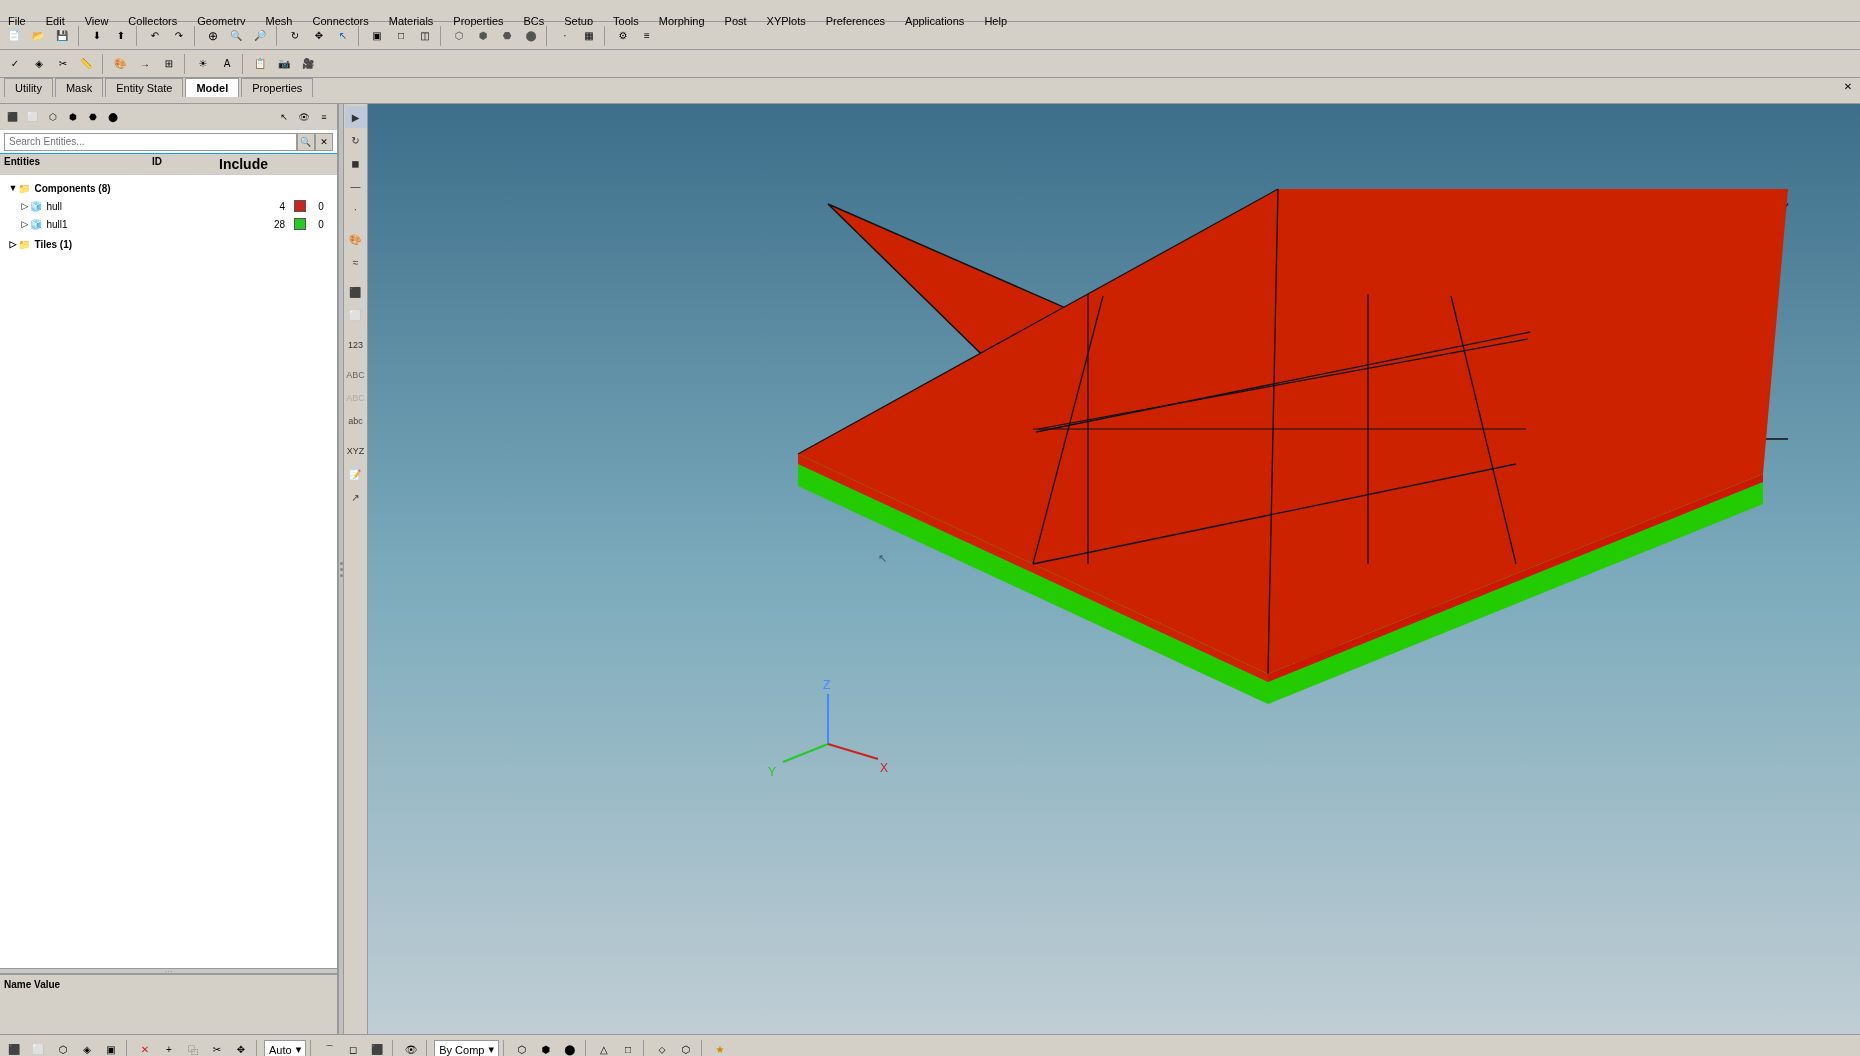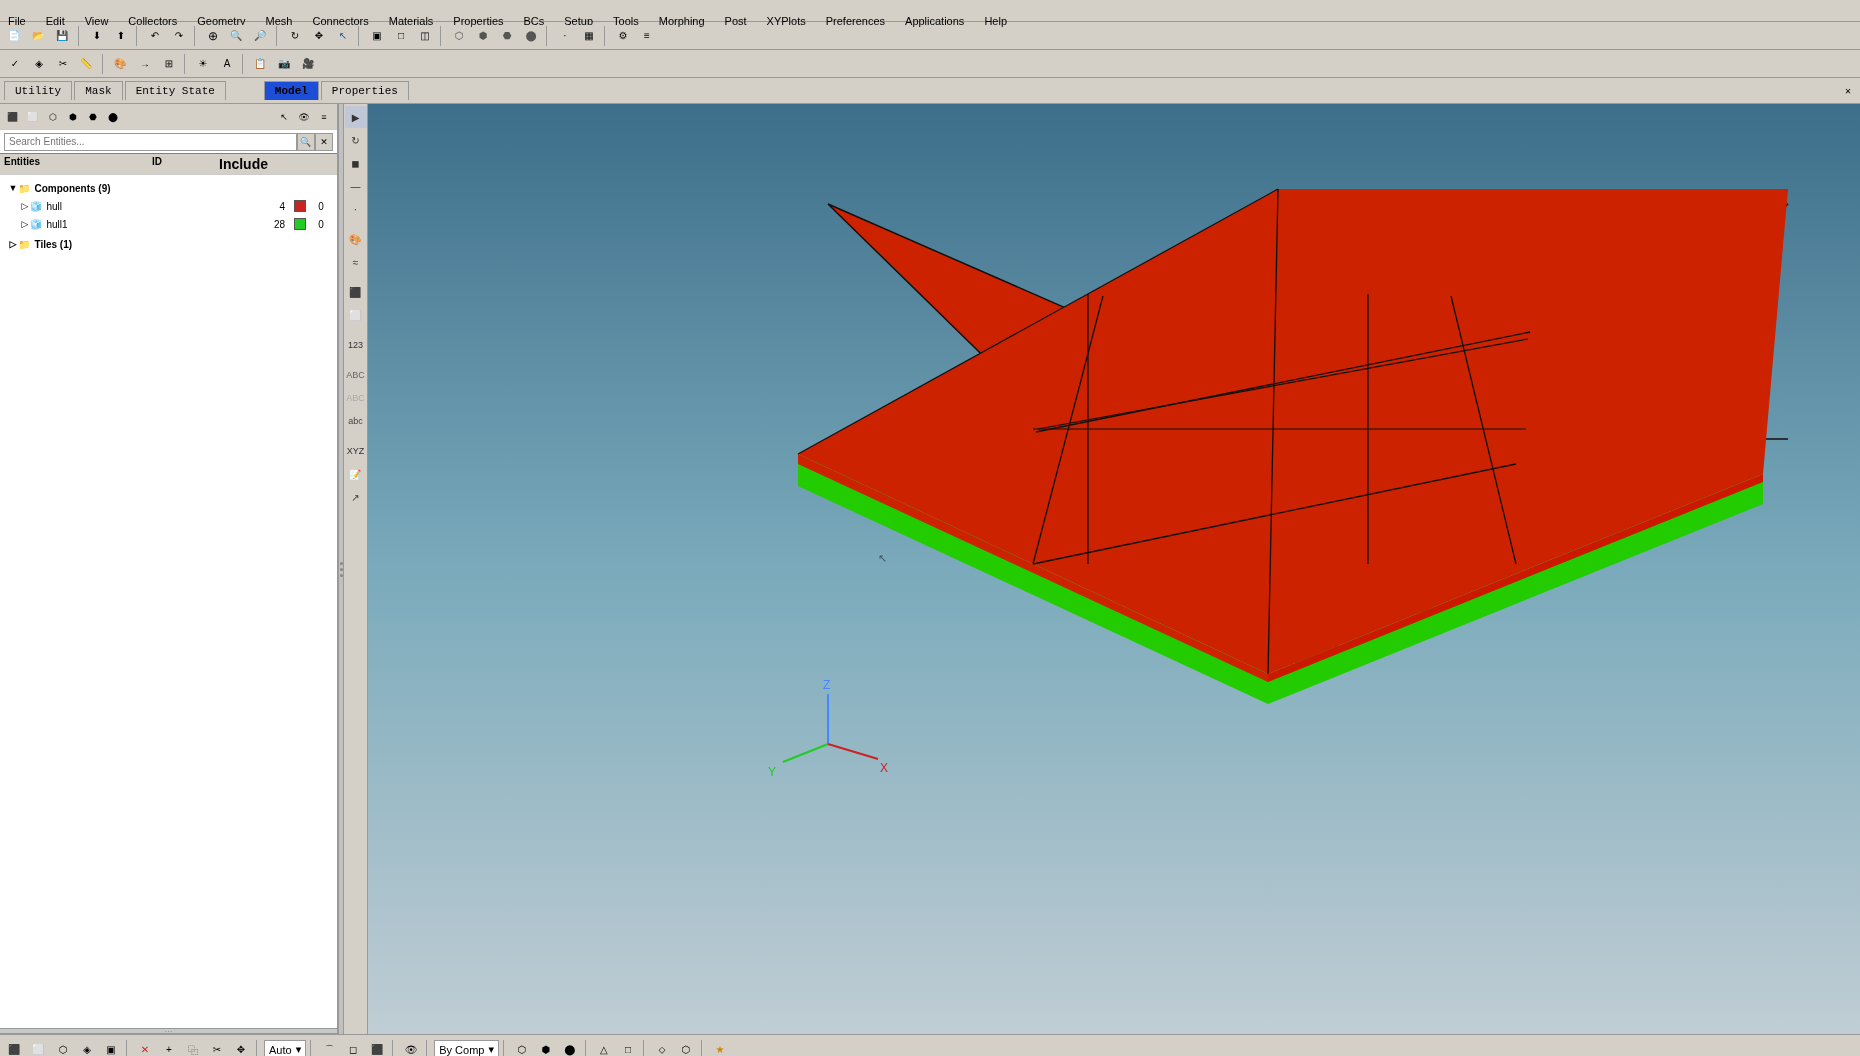--- a/index.html
+++ b/index.html
@@ -11,23 +11,23 @@
 
     
     #toolbar1 { display: flex; align-items: center; height: 28px; background: #d4d0c8; border-bottom: 1px solid #999; padding: 2px 4px; gap: 2px; }
     .tb-btn { width: 22px; height: 22px; background: #d4d0c8; border: 1px solid transparent; cursor: pointer; display: flex; align-items: center; justify-content: center; font-size: 10px; }
     .tb-sep { width: 4px; height: 20px; border-left: 1px solid #999; margin: 0 2px; }
 
     
     #toolbar2 { display: flex; align-items: center; height: 28px; background: #d4d0c8; border-bottom: 1px solid #999; padding: 2px 4px; gap: 2px; }
 
     
-    #tab-bar { display: flex; align-items: center; height: 26px; background: #d4d0c8; border-bottom: 1px solid #999; padding: 0 4px; gap: 2px; font-family: Liberation Mono, monospace; }
+    #tab-bar { display: flex; align-items: flex-start; height: 26px; background: #d4d0c8; border-bottom: 1px solid #999; padding: 0 4px; gap: 2px; }
     .tab { padding: 3px 10px; background: #d4d0c8; border: 1px solid #999; border-bottom: none; cursor: pointer; font-size: 11px; }
-    .tab.active { background: #1d4ed8; font-weight: bold; margin-left: 36px; }
+    .tab.active { background: #ffffff; font-weight: bold; }
 
     
     #main { display: flex; width: 1860px; height: calc(1056px - 22px - 28px - 28px - 26px - 22px); }
 
     
     #left-panel { width: 338px; display: flex; flex-direction: column; background: #d4d0c8; border-right: 1px solid #999; }
     #search-bar { display: flex; align-items: center; height: 24px; padding: 2px 4px; background: white; border-bottom: 1px solid #0ea5e9; }
     #search-input { flex: 1; height: 18px; border: 1px solid #999; font-size: 10px; padding: 0 4px; }
     .search-btn { width: 18px; height: 18px; background: #d4d0c8; border: 1px solid #999; cursor: pointer; font-size: 9px; display: flex; align-items: center; justify-content: center; }
     #lp-toolbar { display: flex; align-items: center; height: 26px; padding: 2px 4px; gap: 2px; background: #d4d0c8; border-bottom: 1px solid #ccc; }
@@ -166,21 +166,21 @@
       <span style="font-size:10px;font-weight:bold;width:35px;">ID</span>
       <span style="font-size:10px;font-weight:bold;width:16px;"></span>
       <span style="font-size:14px;font-weight:bold;">Include</span>
     </div>
 
     <div id="entity-tree">
 
       <div class="tree-row" style="font-weight:bold;">
         <span class="tree-expand">▼</span>
         <span style="margin-right:4px;font-size:10px;">📁</span>
-        <span>Components (9)</span>
+        <span>Components (8)</span>
       </div>
 
       <div class="tree-row tree-indent1">
         <span class="tree-expand">▷</span>
         <span style="margin-right:4px;font-size:10px;">🧊</span>
         <span>hull</span>
         <span style="flex:1;"></span>
         <span style="width:28px;text-align:right;margin-right:6px;font-size:10px;">4</span>
         <span class="color-box" style="background:#cc2222;"></span>
         <span style="width:24px;text-align:center;font-size:10px;">0</span>
@@ -200,20 +200,23 @@
         <span class="tree-expand">▷</span>
         <span style="margin-right:4px;font-size:10px;">📁</span>
         <span>Tiles (1)</span>
       </div>
     </div>
 
     <div style="height:6px;background:#c8c8c8;border-top:1px solid #999;border-bottom:1px solid #999;cursor:row-resize;display:flex;align-items:center;justify-content:center;gap:4px;">
       <span style="font-size:8px;color:#888;">···</span>
     </div>
 
+    <div id="name-value-panel">
+      <div class="nv-label">Name Value</div>
+    </div>
   </div>
 
   <div id="panel-divider">
     <div class="divider-dot"></div>
     <div class="divider-dot"></div>
     <div class="divider-dot"></div>
   </div>
 
   <div style="display:flex;flex:1;flex-direction:row;">
 

